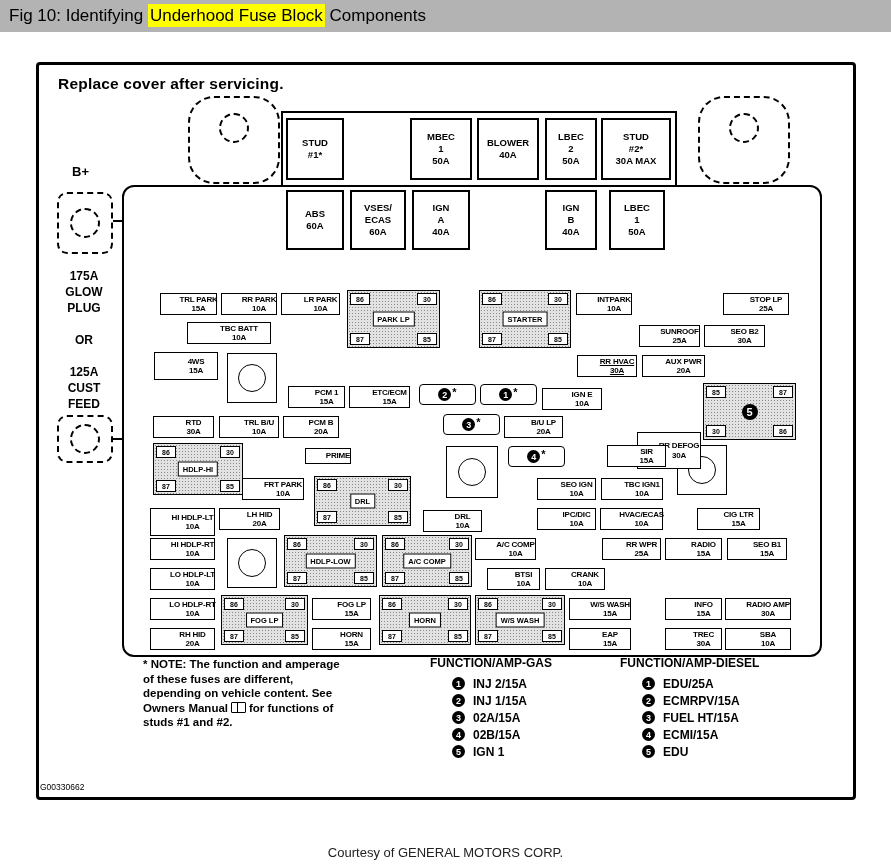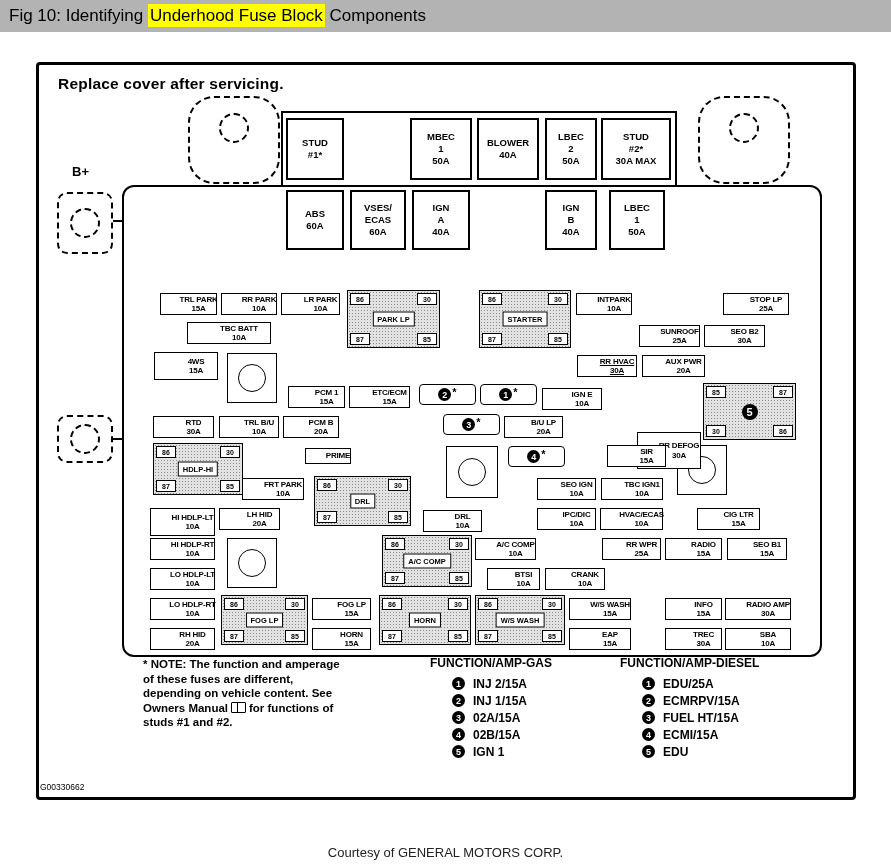--- a/index.html
+++ b/index.html
@@ -64,20 +64,29 @@
 </head>
 <body>
 
 <div class="screen">
 
   <div class="titlebar"><span>Fig 10: Identifying </span><span class="hl">Underhood Fuse Block</span><span> Components</span></div>
 
   <div class="outer"></div>
   <div class="instruction">Replace cover after servicing.</div>
   <div class="bplus">B+</div>
+  <div class="feed">175A
+GLOW
+PLUG
+
+OR
+
+125A
+CUST
+FEED</div>
   <div class="cover-outline"></div>
   <div class="body-outline"></div>
 
   <div id="fuse-layer">
       <div class="line" style="left: 113px; top: 220px; width: 9px; height: 2px;"></div>
       <div class="line" style="left: 113px; top: 438px; width: 9px; height: 2px;"></div>
       <div class="ear" style="left: 188px; top: 96px; width: 92px; height: 88px;">
         <div class="ear-circle"></div>
       </div>
       <div class="ear" style="left: 698px; top: 96px; width: 92px; height: 88px;">
@@ -121,20 +130,27 @@
         <div class="pin bl">87</div>
         <div class="pin br">85</div>
         <div class="r-label">HDLP-HI</div>
       </div>
       <div class="relay" style="left: 314px; top: 476px; width: 97px; height: 50px;">
         <div class="pin tl">86</div>
         <div class="pin tr">30</div>
         <div class="pin bl">87</div>
         <div class="pin br">85</div>
         <div class="r-label">DRL</div>
+      </div>
+      <div class="relay" style="left: 284px; top: 535px; width: 93px; height: 52px;">
+        <div class="pin tl">86</div>
+        <div class="pin tr">30</div>
+        <div class="pin bl">87</div>
+        <div class="pin br">85</div>
+        <div class="r-label">HDLP-LOW</div>
       </div>
       <div class="relay" style="left: 382px; top: 535px; width: 90px; height: 52px;">
         <div class="pin tl">86</div>
         <div class="pin tr">30</div>
         <div class="pin bl">87</div>
         <div class="pin br">85</div>
         <div class="r-label">A/C COMP</div>
       </div>
       <div class="relay" style="left: 221px; top: 595px; width: 87px; height: 50px;">
         <div class="pin tl">86</div>

